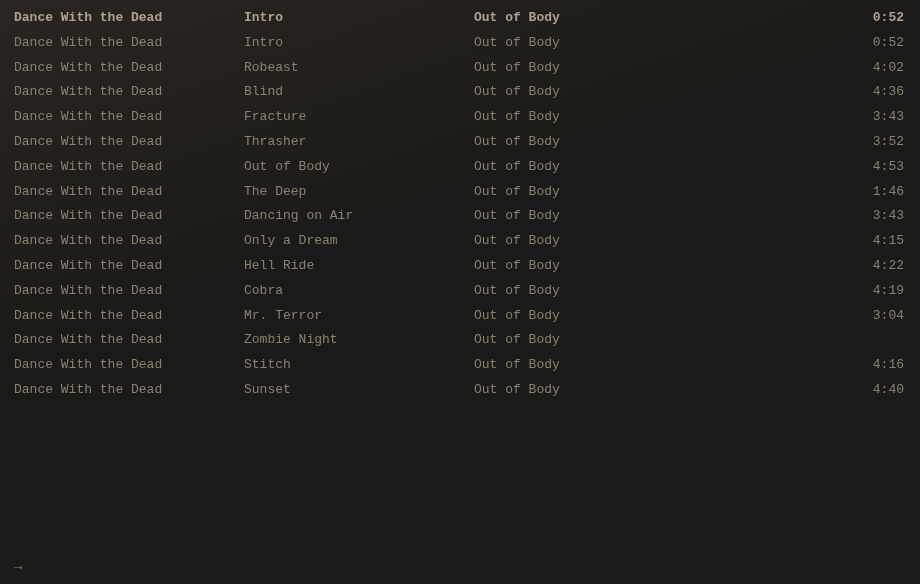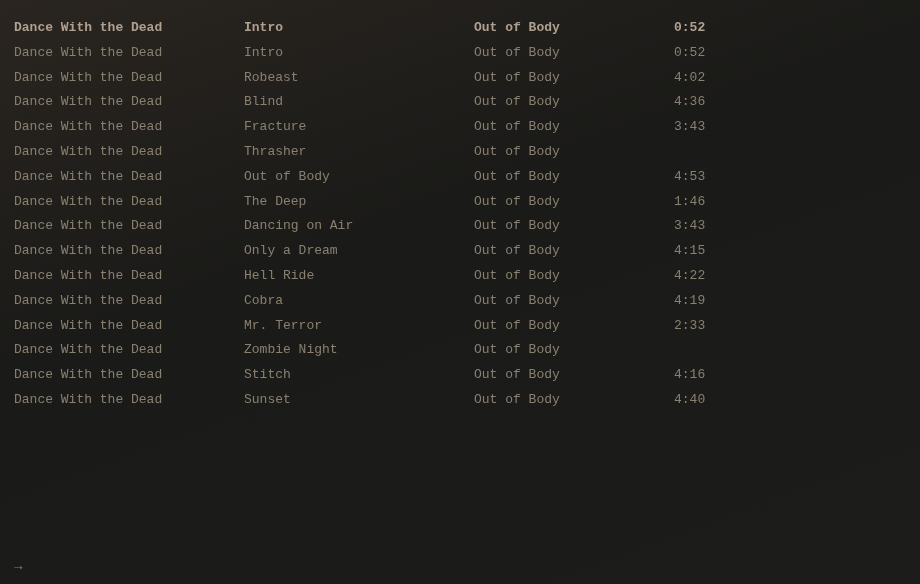--- a/index.html
+++ b/index.html
@@ -14,37 +14,38 @@
       background: linear-gradient(160deg, #2a2520 0%, #1a1a18 40%, #1c1c1a 100%);
       font-family: 'Courier New', Courier, monospace;
       font-size: 13px;
       color: #8a8070;
       overflow: hidden;
       position: relative;
     }
 
     .track-list {
       width: 100%;
-      padding: 16px 0;
+      padding: 6px 0;
     }
 
     .track-row {
       display: grid;
       grid-template-columns: 230px 230px 200px 1fr;
       padding: 2px 8px 2px 14px;
       line-height: 1.6;
       cursor: default;
     }
 
     .track-row:first-child {
       color: #b0a090;
       font-weight: bold;
     }
 
     .track-row .duration {
+      text-align: right;
       padding-right: 8px;
     }
 
     .bottom-arrow {
       position: absolute;
       bottom: 10px;
       left: 14px;
       color: #8a8070;
       font-size: 14px;
     }
@@ -81,20 +82,21 @@
     <div class="track-row">
       <span>Dance With the Dead</span>
       <span>Fracture</span>
       <span>Out of Body</span>
       <span class="duration">3:43</span>
     </div>
     <div class="track-row">
       <span>Dance With the Dead</span>
       <span>Thrasher</span>
       <span>Out of Body</span>
+      <span class="duration">3:52</span>
     </div>
     <div class="track-row">
       <span>Dance With the Dead</span>
       <span>Out of Body</span>
       <span>Out of Body</span>
       <span class="duration">4:53</span>
     </div>
     <div class="track-row">
       <span>Dance With the Dead</span>
       <span>The Deep</span>
@@ -122,21 +124,21 @@
     <div class="track-row">
       <span>Dance With the Dead</span>
       <span>Cobra</span>
       <span>Out of Body</span>
       <span class="duration">4:19</span>
     </div>
     <div class="track-row">
       <span>Dance With the Dead</span>
       <span>Mr. Terror</span>
       <span>Out of Body</span>
-      <span class="duration">2:33</span>
+      <span class="duration">3:04</span>
     </div>
     <div class="track-row">
       <span>Dance With the Dead</span>
       <span>Zombie Night</span>
       <span>Out of Body</span>
     </div>
     <div class="track-row">
       <span>Dance With the Dead</span>
       <span>Stitch</span>
       <span>Out of Body</span>

